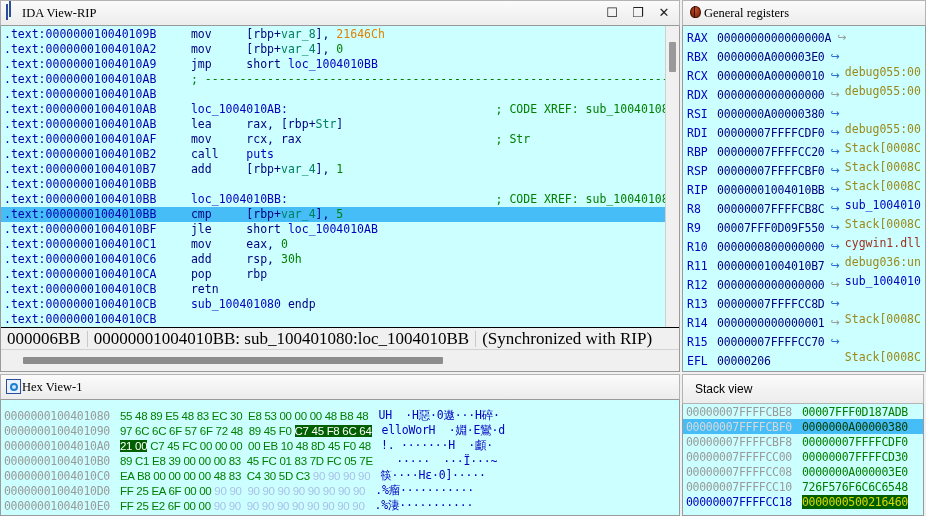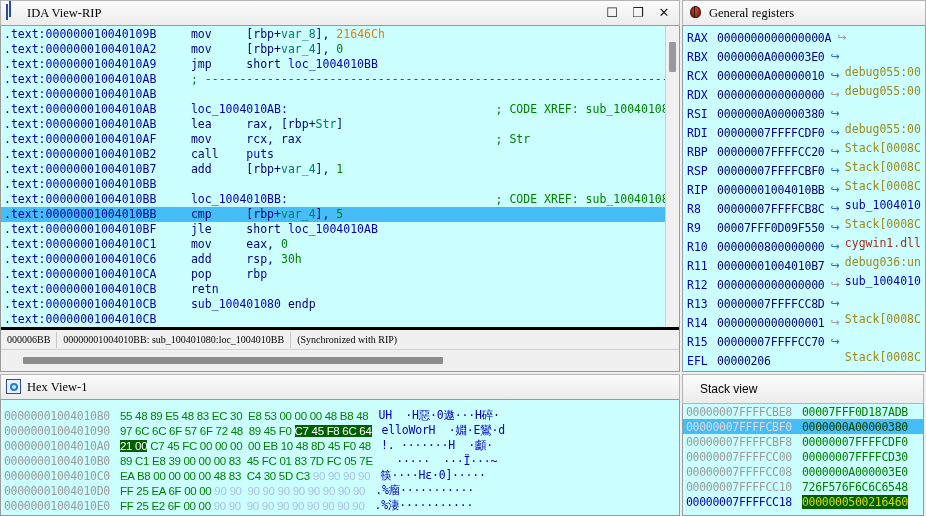--- a/index.html
+++ b/index.html
@@ -23,21 +23,21 @@
     display: flex;
     align-items: center;
     background: linear-gradient(#fbfbfb, #ececed);
     border: 1px solid #b4b4b4;
     border-bottom: 1px solid #9a9a9a;
     padding: 0 2px 0 5px;
     font-size: 12.5px;
     color: #000;
     font-family: "Liberation Serif", serif;
   }
-  .titlebar .tb-label { margin-left: 5px; white-space: nowrap; }
+  .titlebar .tb-label { white-space: nowrap; }
   .tb-icon { width: 16px; height: 16px; flex: 0 0 16px; position: relative; }
   .tb-spacer { flex: 1 1 auto; }
   .winbtn {
     width: 26px; height: 22px;
     display: flex; align-items: center; justify-content: center;
     font-size: 13px; color: #222;
   }
 
   
   .mono {
@@ -89,25 +89,25 @@
     left: 3px; width: 7px;
     top: 16px; height: 30px;
     background: #999;
     border-radius: 1px;
   }
   
   .ida-status {
     position: absolute;
     left: 0; right: 0; bottom: 22px; height: 22px;
     background: #f0f0f0;
-    border-top: 3px solid #000000;
+    border-top: 1px solid #000000;
     display: flex;
     align-items: center;
     font-family: "Liberation Serif", serif;
-    font-size: 10px;
+    font-size: 17px;
     color: #000;
   }
   .ida-status .cell { padding: 0 6px; white-space: nowrap; }
   .ida-status .sep { width: 1px; height: 16px; background: #c8c8c8; }
   .hscroll {
     position: absolute;
     left: 0; right: 0; bottom: 0; height: 22px;
     background: #f0f0f0;
     border-top: 1px solid #d3d3d3;
   }

